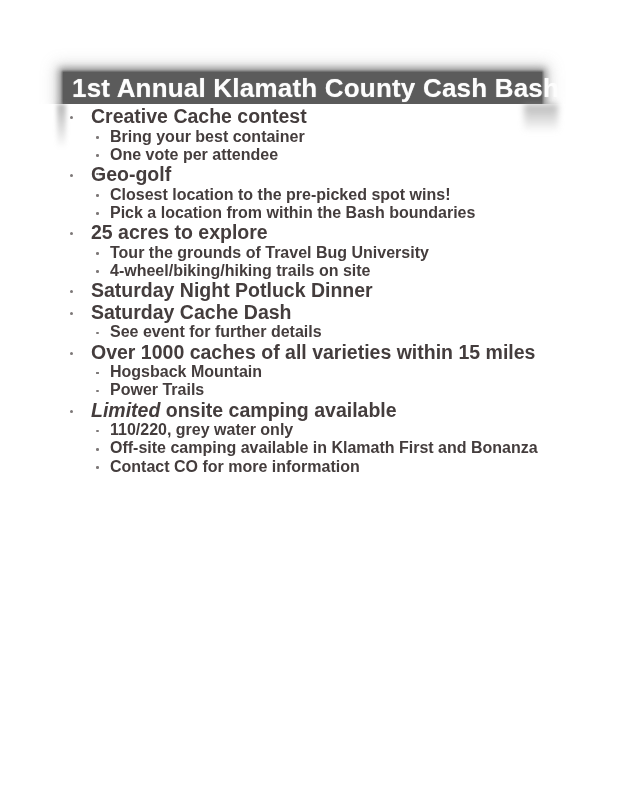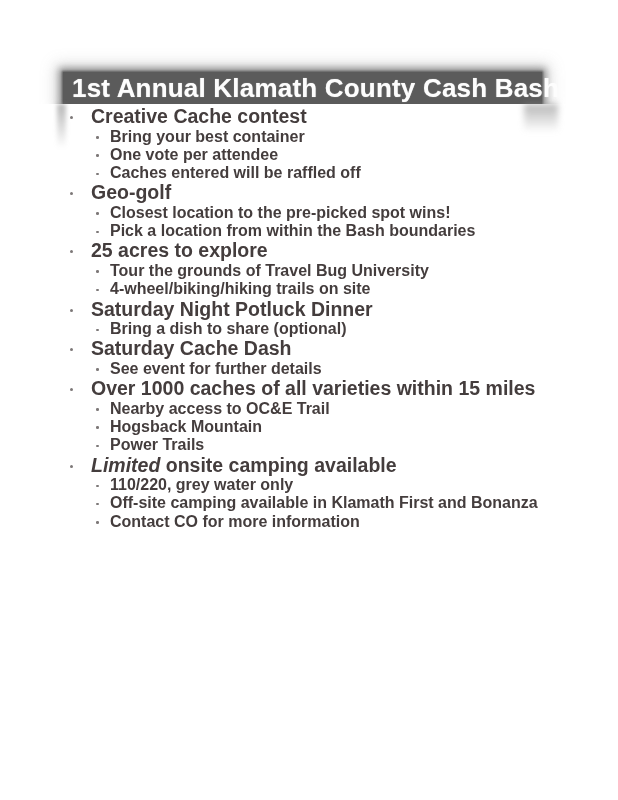--- a/index.html
+++ b/index.html
@@ -114,33 +114,33 @@
   </div>
 
   <div id="content-sheet">
     <div id="streak-left" class="streak"></div>
     <div id="streak-right" class="streak"></div>
 
     <div id="event-list">
         <div class="l1-row"><span class="dot"></span><span>Creative Cache contest</span></div>
         <div class="l2-row"><span class="dot"></span><span>Bring your best container</span></div>
         <div class="l2-row"><span class="dot"></span><span>One vote per attendee</span></div>
-        <div class="l2-row"><span class="dot"></span><span>Caches entered will be raffled off</span></div>
+        <div class="l2-row"><span class="dot"></span></div>
         <div class="l1-row"><span class="dot"></span><span>Geo-golf</span></div>
         <div class="l2-row"><span class="dot"></span><span>Closest location to the pre-picked spot wins!</span></div>
         <div class="l2-row"><span class="dot"></span><span>Pick a location from within the Bash boundaries</span></div>
         <div class="l1-row"><span class="dot"></span><span>25 acres to explore</span></div>
         <div class="l2-row"><span class="dot"></span><span>Tour the grounds of Travel Bug University</span></div>
         <div class="l2-row"><span class="dot"></span><span>4-wheel/biking/hiking trails on site</span></div>
         <div class="l1-row"><span class="dot"></span><span>Saturday Night Potluck Dinner</span></div>
-        <div class="l2-row"><span class="dot"></span><span>Bring a dish to share (optional)</span></div>
+        <div class="l2-row"><span class="dot"></span></div>
         <div class="l1-row"><span class="dot"></span><span>Saturday Cache Dash</span></div>
         <div class="l2-row"><span class="dot"></span><span>See event for further details</span></div>
         <div class="l1-row"><span class="dot"></span><span>Over 1000 caches of all varieties within 15 miles</span></div>
-        <div class="l2-row"><span class="dot"></span><span>Nearby access to OC&amp;E Trail</span></div>
+        <div class="l2-row"><span class="dot"></span></div>
         <div class="l2-row"><span class="dot"></span><span>Hogsback Mountain</span></div>
         <div class="l2-row"><span class="dot"></span><span>Power Trails</span></div>
         <div class="l1-row"><span class="dot"></span><em>Limited</em><span> onsite camping available</span></div>
         <div class="l2-row"><span class="dot"></span><span>110/220, grey water only</span></div>
         <div class="l2-row"><span class="dot"></span><span>Off-site camping available in Klamath First and Bonanza</span></div>
         <div class="l2-row"><span class="dot"></span><span>Contact CO for more information</span></div>
       </div>
   </div>
 
 </div>

